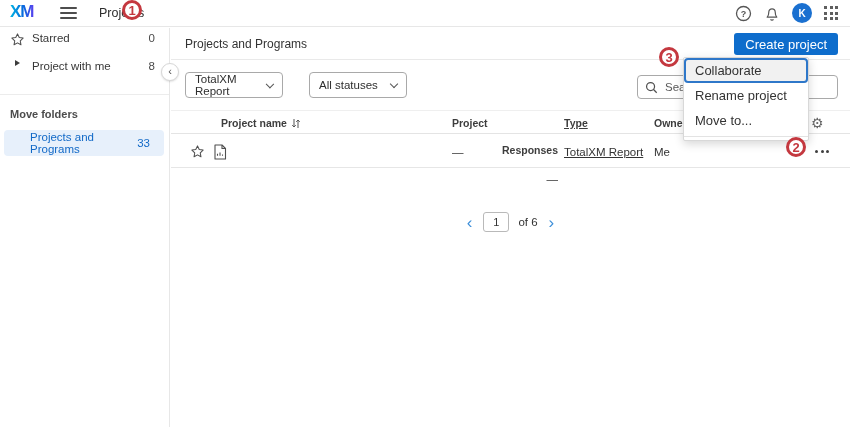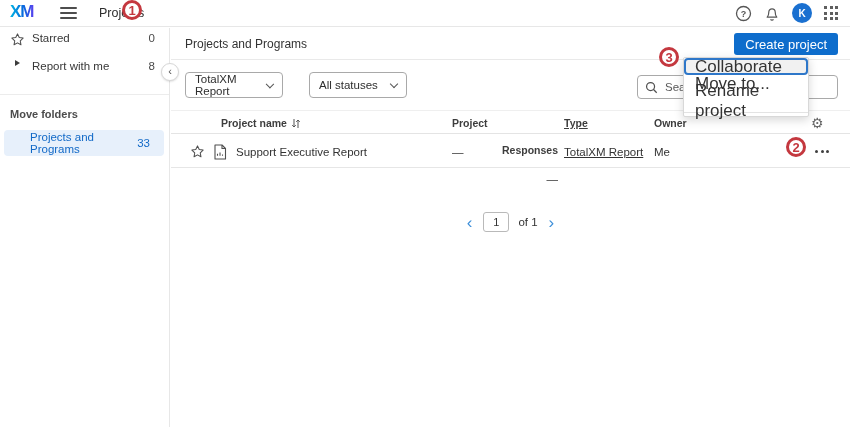--- a/index.html
+++ b/index.html
@@ -66,21 +66,21 @@
   .sort-ic { margin-left: 4px; display: flex; }
   
   .pagination { position: absolute; top: 184px; left: 0; right: 0; display: flex; align-items: center; justify-content: center;
     gap: 9px; font-size: 11.5px; color: #333; }
   .page-chev { background: none; border: none; color: #3d8fd9; font-size: 17px; line-height: 1; padding: 0 2px; cursor: pointer; font-family: inherit; }
   .page-input { width: 26px; height: 20px; border: 1px solid #b9b9b9; border-radius: 3px; text-align: center;
     font-size: 11px; font-family: inherit; color: #333; }
   
   .context-menu { position: absolute; left: 683px; top: 57px; width: 126px; background: #fff; border: 1px solid #d8d8d8;
     border-radius: 2px; box-shadow: 0 3px 10px rgba(0,0,0,.16); z-index: 20; }
-  .menu-item { height: 17px; display: flex; align-items: center; padding: 0 11px; font-size: 17px; color: #333; cursor: pointer; }
+  .menu-item { height: 25px; display: flex; align-items: center; padding: 0 11px; font-size: 13px; color: #333; cursor: pointer; }
   .menu-item.focused { background: #f1f1f1; box-shadow: inset 0 0 0 2px #2e77c9; border-radius: 4px; }
   .menu-divider { border-top: 1px solid #e3e3e3; margin: 3px 0; }
   
   .annotation { position: absolute; width: 20px; height: 20px; border: 3px solid #c4383f; border-radius: 50%; background: #fff;
     color: #c4383f; font-weight: bold; font-size: 13px; display: flex; align-items: center; justify-content: center; z-index: 30; }
   .a1 { left: 122px; top: 0; } .a2 { left: 786px; top: 137px; } .a3 { left: 659px; top: 47px; }
 </style>
 </head>
 <body>
 
@@ -142,21 +142,21 @@
           <path d="M8 2l1.85 3.9 4.15.55-3.05 2.95.75 4.2L8 11.55 4.3 13.6l.75-4.2L2 6.45l4.15-.55z" fill="none" stroke="#4f4f4f" stroke-width="1.1" stroke-linejoin="round"></path>
         </svg>
     </span>
     <span>Starred</span>
     <span class="count">0</span>
   </div>
   <div class="side-item">
     <span class="side-icon">
         <span class="tri"></span>
       </span>
-    <span>Report with me</span>
+    <span>Project with me</span>
     <span class="count">8</span>
   </div>
   <div class="side-divider"></div>
   <div class="side-header">Move folders</div>
   <div class="folder-item">
     <span>Projects and Programs</span>
     <span class="count">33</span>
   </div>
 </nav>
 <button class="collapse-btn">
@@ -214,44 +214,43 @@
           </svg>
       </button>
     </div>
     <div class="td c-doc">
       <svg width="14" height="16" viewBox="0 0 14 16">
         <path d="M2 1h7l3.5 3.5V15H2z" fill="none" stroke="#4f4f4f" stroke-width="1.1" stroke-linejoin="round"></path>
         <path d="M9 1v3.5h3.5" fill="none" stroke="#4f4f4f" stroke-width="1.1"></path>
         <path d="M4.5 11.8v-2M7 11.8V8.5M9.5 11.8v-1.2" stroke="#4f4f4f" stroke-width="1.1"></path>
       </svg>
     </div>
-    <div class="td c-rowname">Support Executive Report</div>
     <div class="td c-status">—</div>
     <div class="td c-resp">—</div>
     <div class="td c-type">TotalXM Report</div>
     <div class="td c-owner">Me</div>
     <div class="td c-dots">
       <button class="dots">
         <span></span>
           <span></span>
           <span></span>
       </button>
     </div>
   </div>
 
   <div class="pagination">
     <button class="page-chev"><span>‹</span></button>
     <input class="page-input" value="1" style="">
-    <span>of 1</span>
+    <span>of 6</span>
     <button class="page-chev"><span>›</span></button>
   </div>
 </main>
 
 <div class="context-menu">
   <div class="menu-item focused">Collaborate</div>
+  <div class="menu-item">Rename project</div>
   <div class="menu-item">Move to...</div>
-  <div class="menu-item">Rename project</div>
   <div class="menu-divider"></div>
 </div>
 
 <div class="annotation a1">1</div>
 <div class="annotation a2">2</div>
 <div class="annotation a3">3</div>
 
 </body></html>

